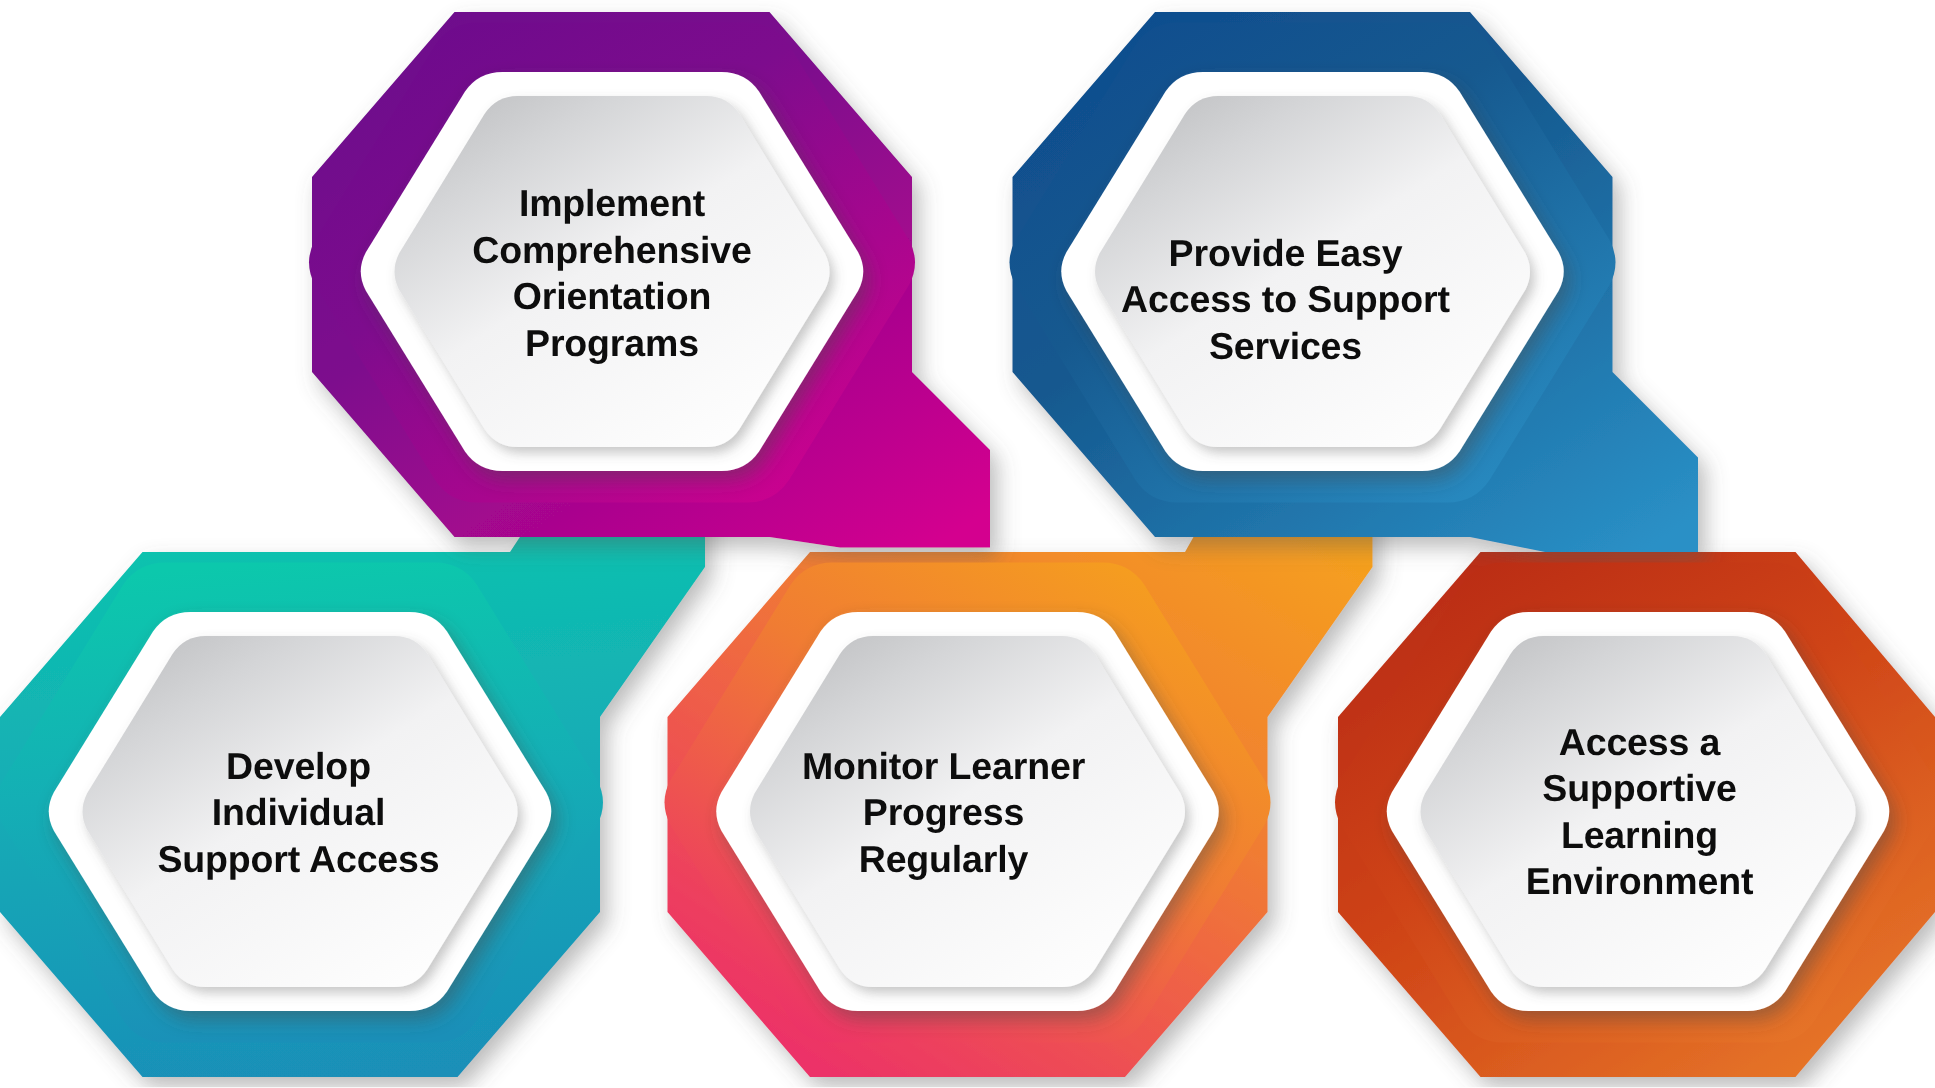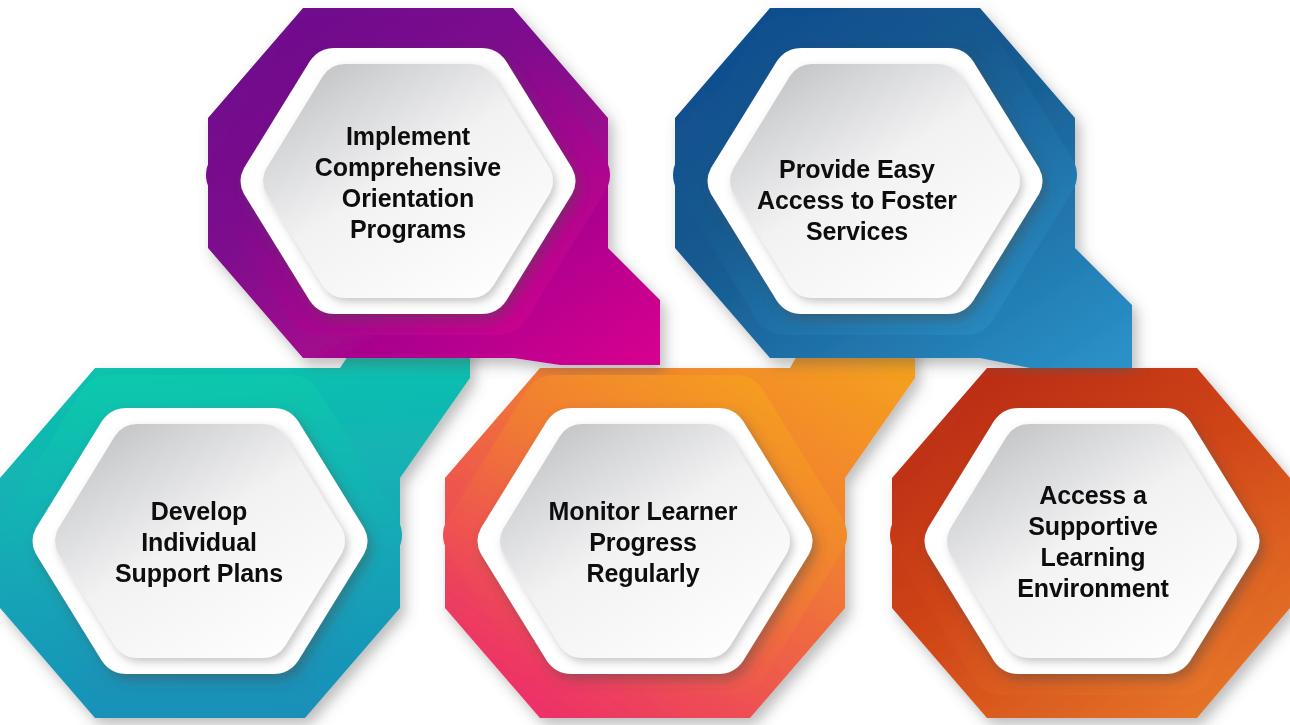--- a/index.html
+++ b/index.html
@@ -36,21 +36,21 @@
     font-weight: bold;
     color: #0d0d0d;
     line-height: 1.24;
     letter-spacing: -0.1px;
     pointer-events: none;
     white-space: pre-line;
   }
   .lbl-0 { left: 300px; top: 60px;  width: 216px; height: 245px; font-size: 25px; }
   .lbl-1 { left: 742px; top: 75px;  width: 230px; height: 250px; font-size: 25px; }
   .lbl-2 { left: 93px;  top: 418px; width: 212px; height: 248px; font-size: 25px; }
-  .lbl-3 { left: 528px; top: 418px; width: 230px; height: 248px; font-size: 25px; }
+  .lbl-3 { left: 514px; top: 418px; width: 230px; height: 248px; font-size: 25px; }
   .lbl-4 { left: 985px; top: 418px; width: 216px; height: 248px; font-size: 25px; }
 </style>
 </head>
 <body>
 
 <div id="stage" style="background: rgb(255, 255, 255);">
 
   <svg id="diagram" viewBox="0 0 1290 725">
     <defs>
 
@@ -259,25 +259,25 @@
         L 1177 646 Q 1169 658 1155 658 L 1029 658 Q 1015 658 1007 646
         L 950 553 Q 944 541 950 529 L 1007 436 Q 1015 424 1029 424 Z"></path>
     </g>
   </svg>
 
   <div class="hexLabel lbl-0">Implement
 Comprehensive
 Orientation
 Programs</div>
   <div class="hexLabel lbl-1">Provide Easy
-Access to Foster
+Access to Support
 Services</div>
   <div class="hexLabel lbl-2">Develop
 Individual
-Support Plans</div>
+Support Access</div>
   <div class="hexLabel lbl-3">Monitor Learner
 Progress
 Regularly</div>
   <div class="hexLabel lbl-4">Access a
 Supportive
 Learning
 Environment</div>
 
 </div>
 

